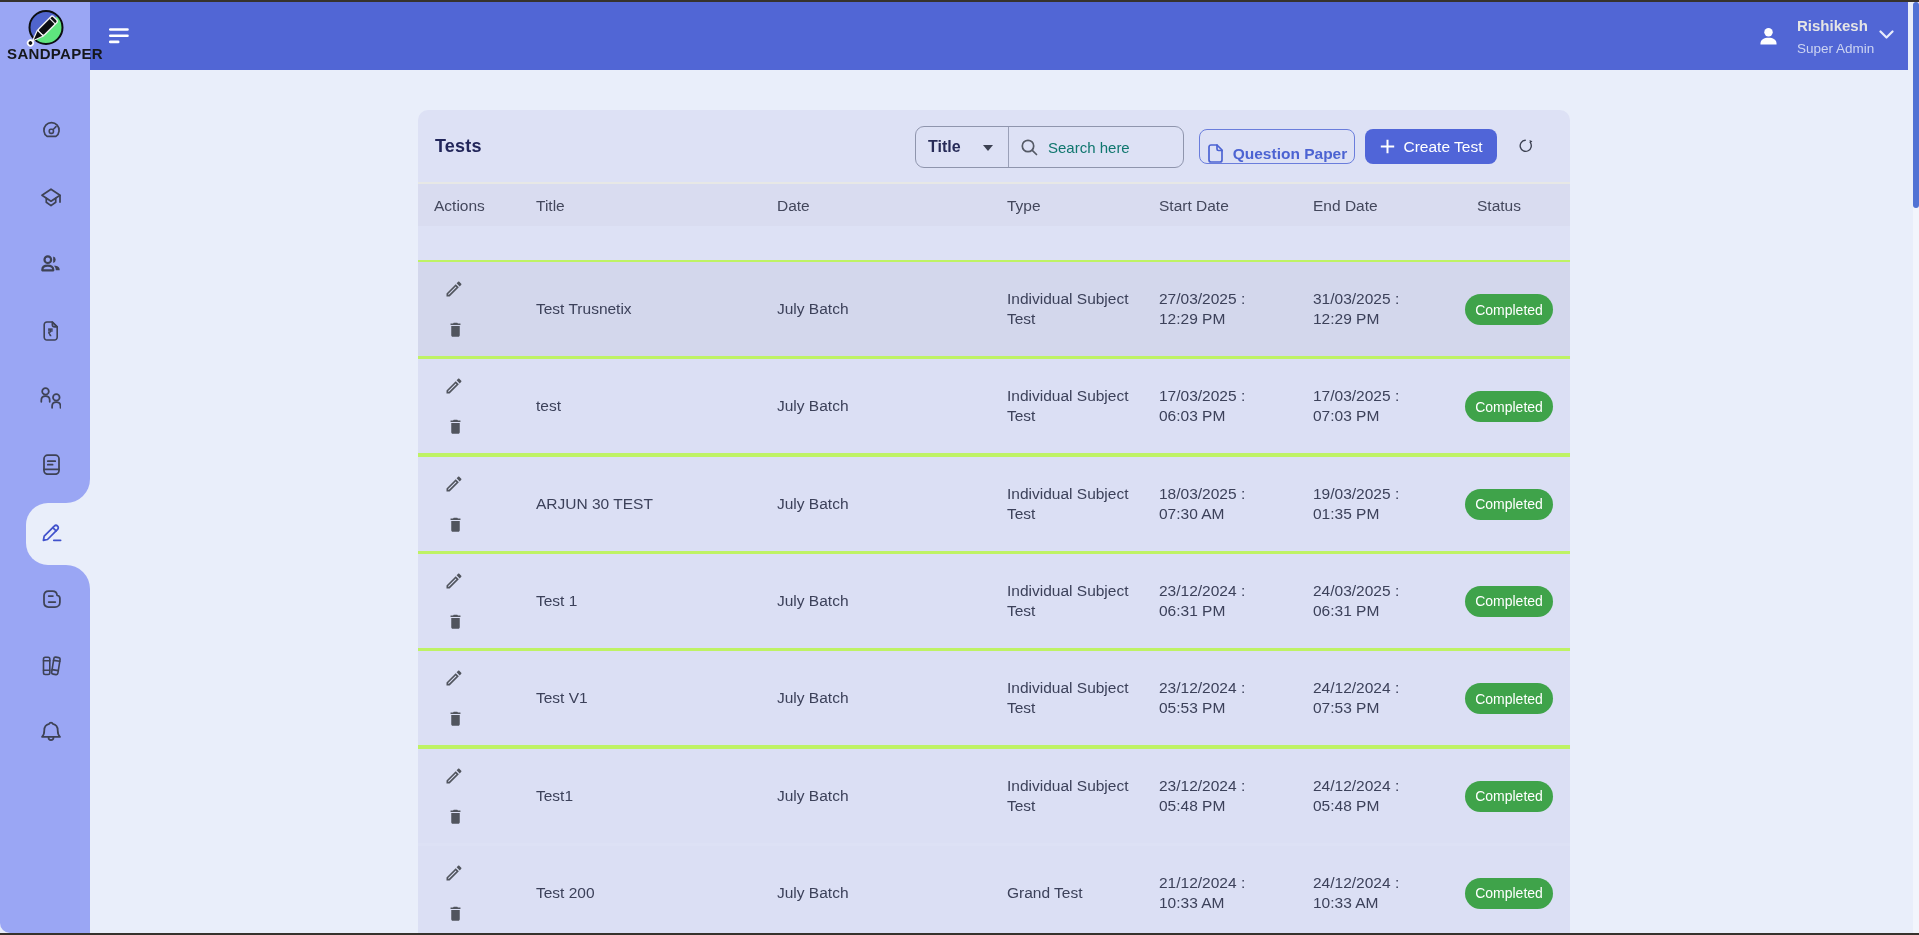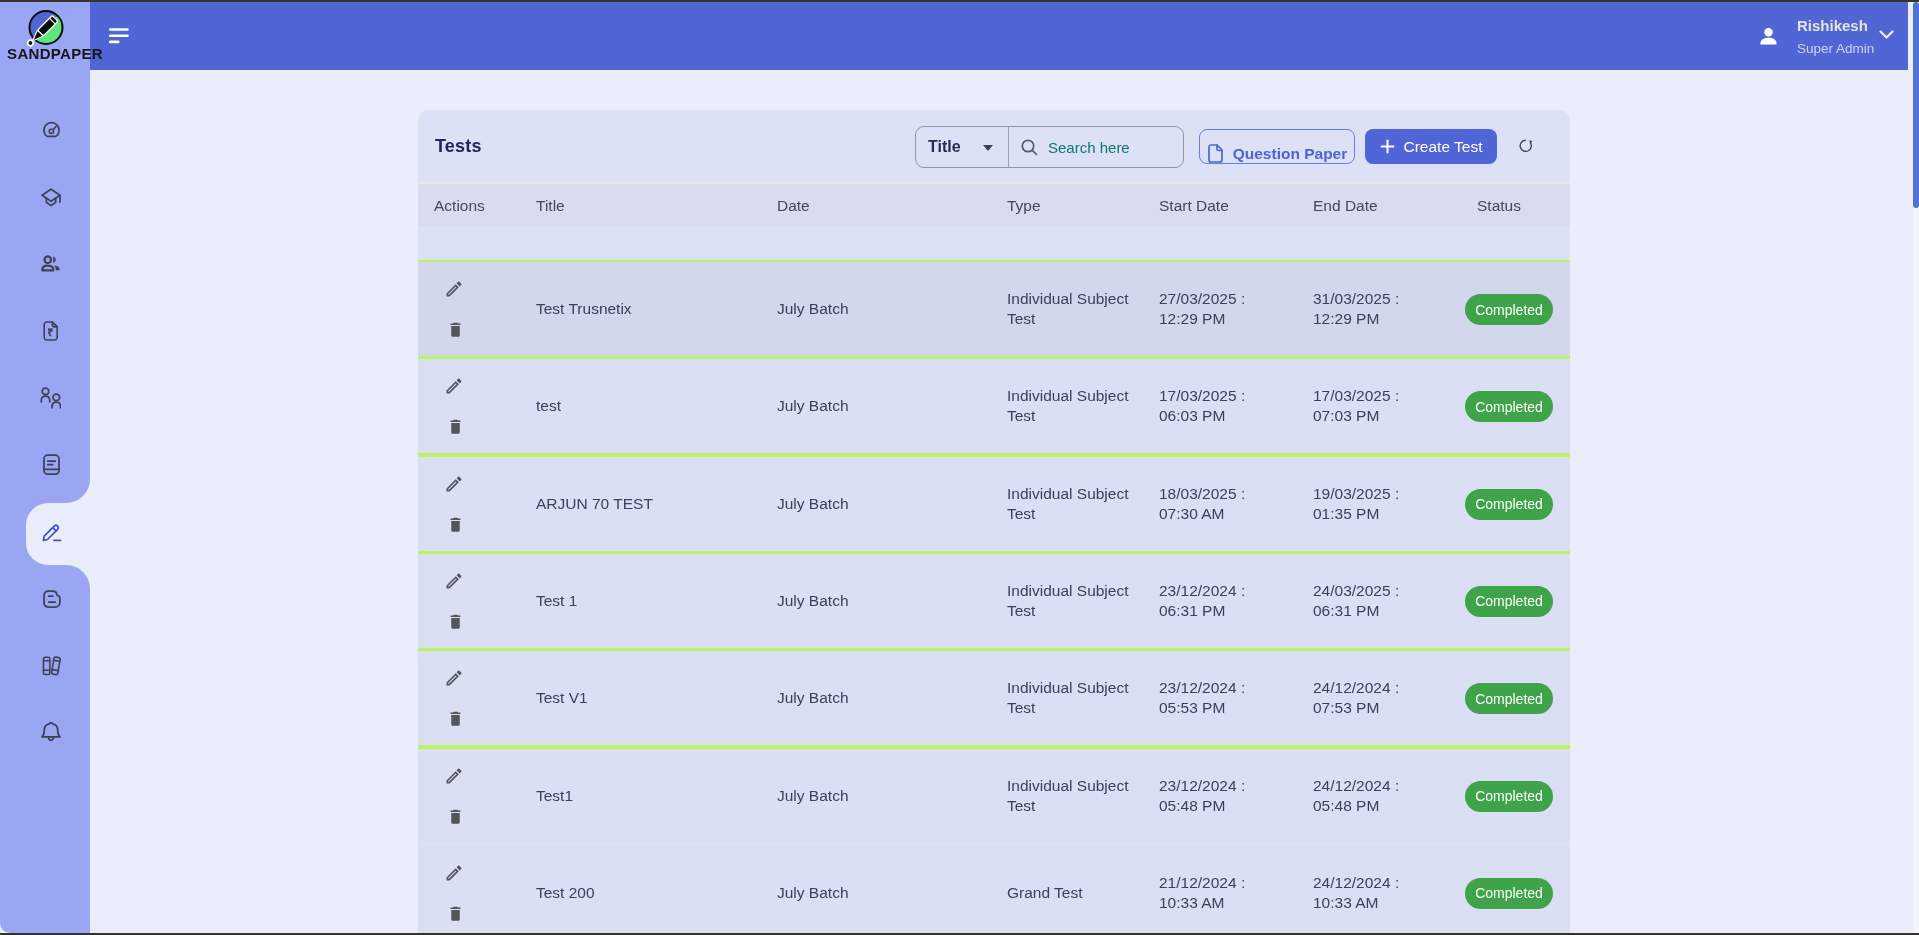--- a/index.html
+++ b/index.html
@@ -262,21 +262,21 @@
         <div class="act" style="top:17px; left:26px">
           <svg width="20" height="20" viewBox="0 0 24 24" fill="#51555e">
             <path d="M14.06 9.02l.92.92L5.92 19H5v-.92l9.06-9.06M17.66 3c-.25 0-.51.1-.7.29l-1.83 1.83 3.75 3.75 1.83-1.83c.39-.39.39-1.02 0-1.41l-2.34-2.34c-.2-.2-.45-.29-.71-.29zm-3.6 3.19L3 17.25V21h3.75L17.81 9.94l-3.75-3.75z"></path>
           </svg>
         </div>
         <div class="act" style="top:58px; left:29px">
           <svg width="17" height="19" viewBox="0 0 24 26" fill="#51555e">
             <path d="M6 21c0 1.2.9 2.2 2 2.2h8c1.1 0 2-1 2-2.2V8H6v13zM19 4.5h-3.5l-1-1h-5l-1 1H5v2.2h14V4.5z"></path>
           </svg>
         </div>
-        <div class="cell" style="left:118px; top:37px">ARJUN 70 TEST</div>
+        <div class="cell" style="left:118px; top:37px">ARJUN 30 TEST</div>
         <div class="cell" style="left:359px; top:37px">July Batch</div>
         <div class="cell" style="left:589px; top:27px">Individual Subject<br>Test</div>
         <div class="cell" style="left:741px; top:27px">18/03/2025 :<br>07:30 AM</div>
         <div class="cell" style="left:895px; top:27px">19/03/2025 :<br>01:35 PM</div>
         <div class="pill" style="top:32px">Completed</div>
       </div>
       <div class="row" style="top:293.9px">
         <div class="act" style="top:17px; left:26px">
           <svg width="20" height="20" viewBox="0 0 24 24" fill="#51555e">
             <path d="M14.06 9.02l.92.92L5.92 19H5v-.92l9.06-9.06M17.66 3c-.25 0-.51.1-.7.29l-1.83 1.83 3.75 3.75 1.83-1.83c.39-.39.39-1.02 0-1.41l-2.34-2.34c-.2-.2-.45-.29-.71-.29zm-3.6 3.19L3 17.25V21h3.75L17.81 9.94l-3.75-3.75z"></path>

